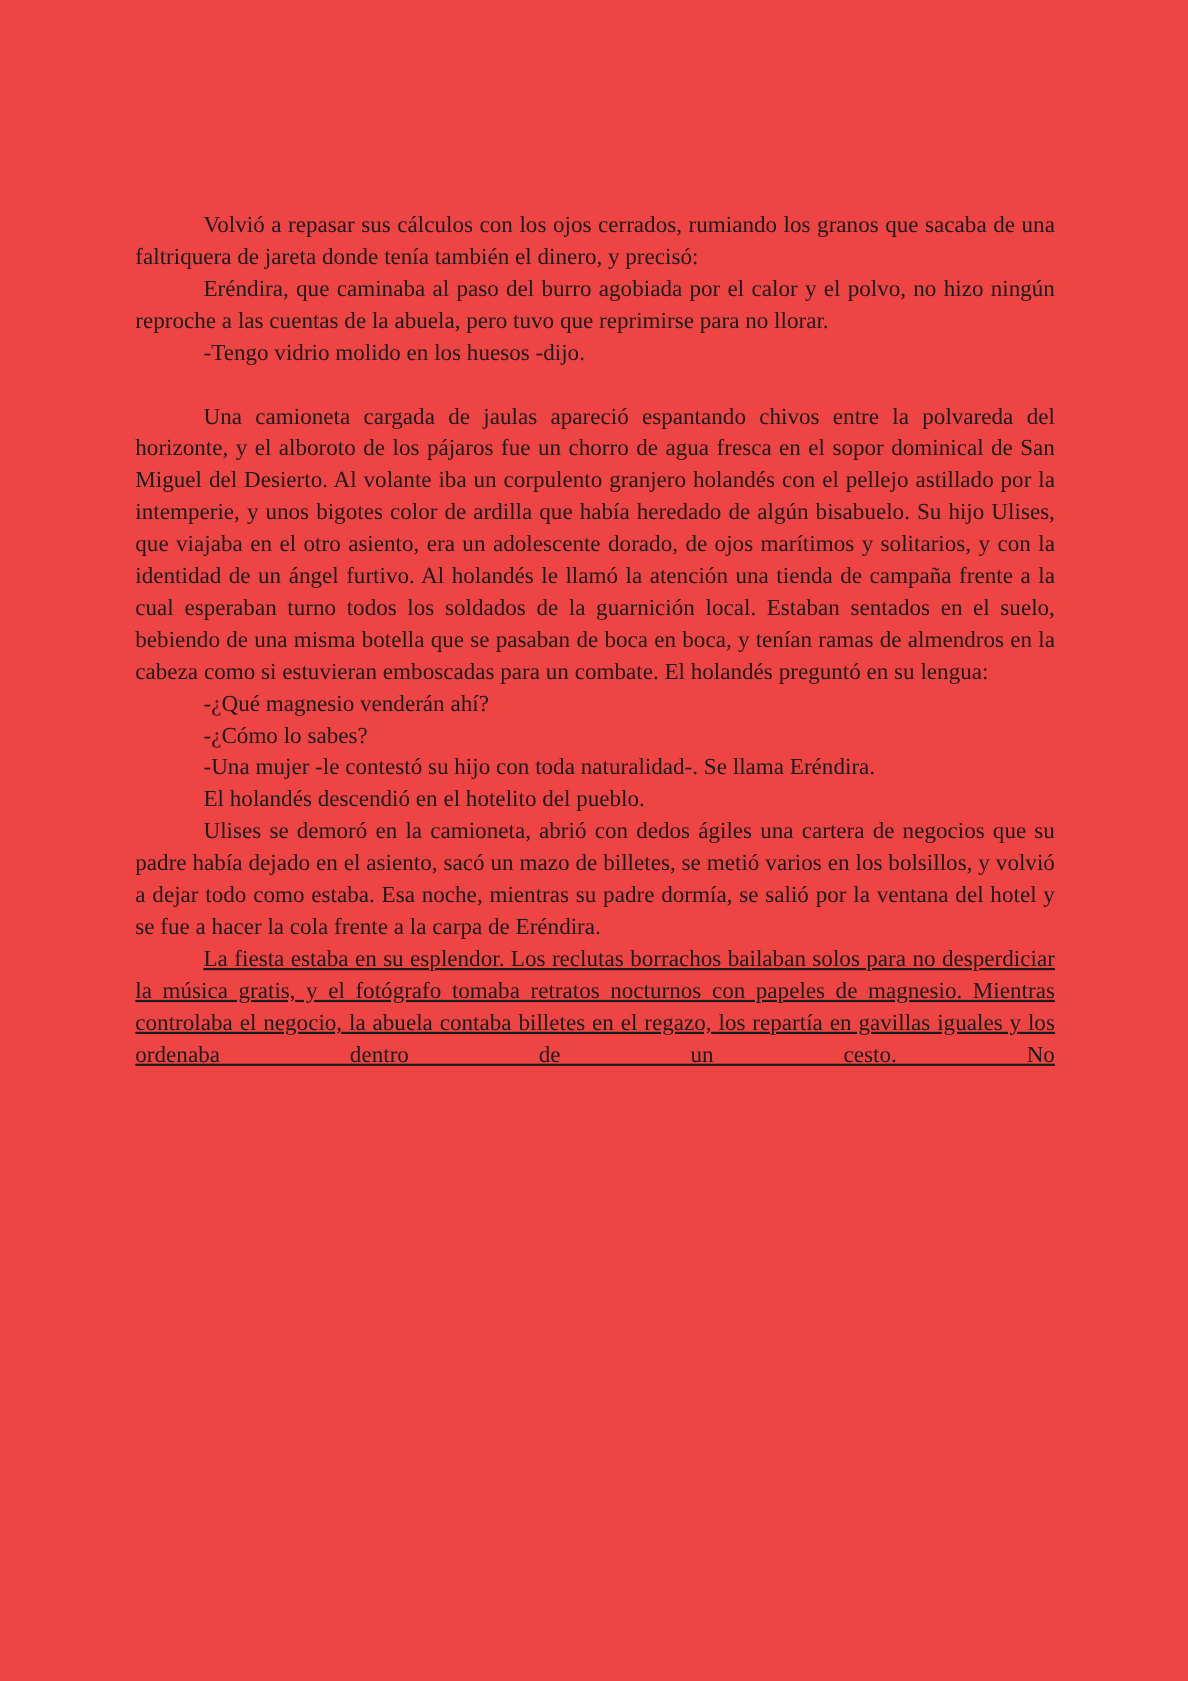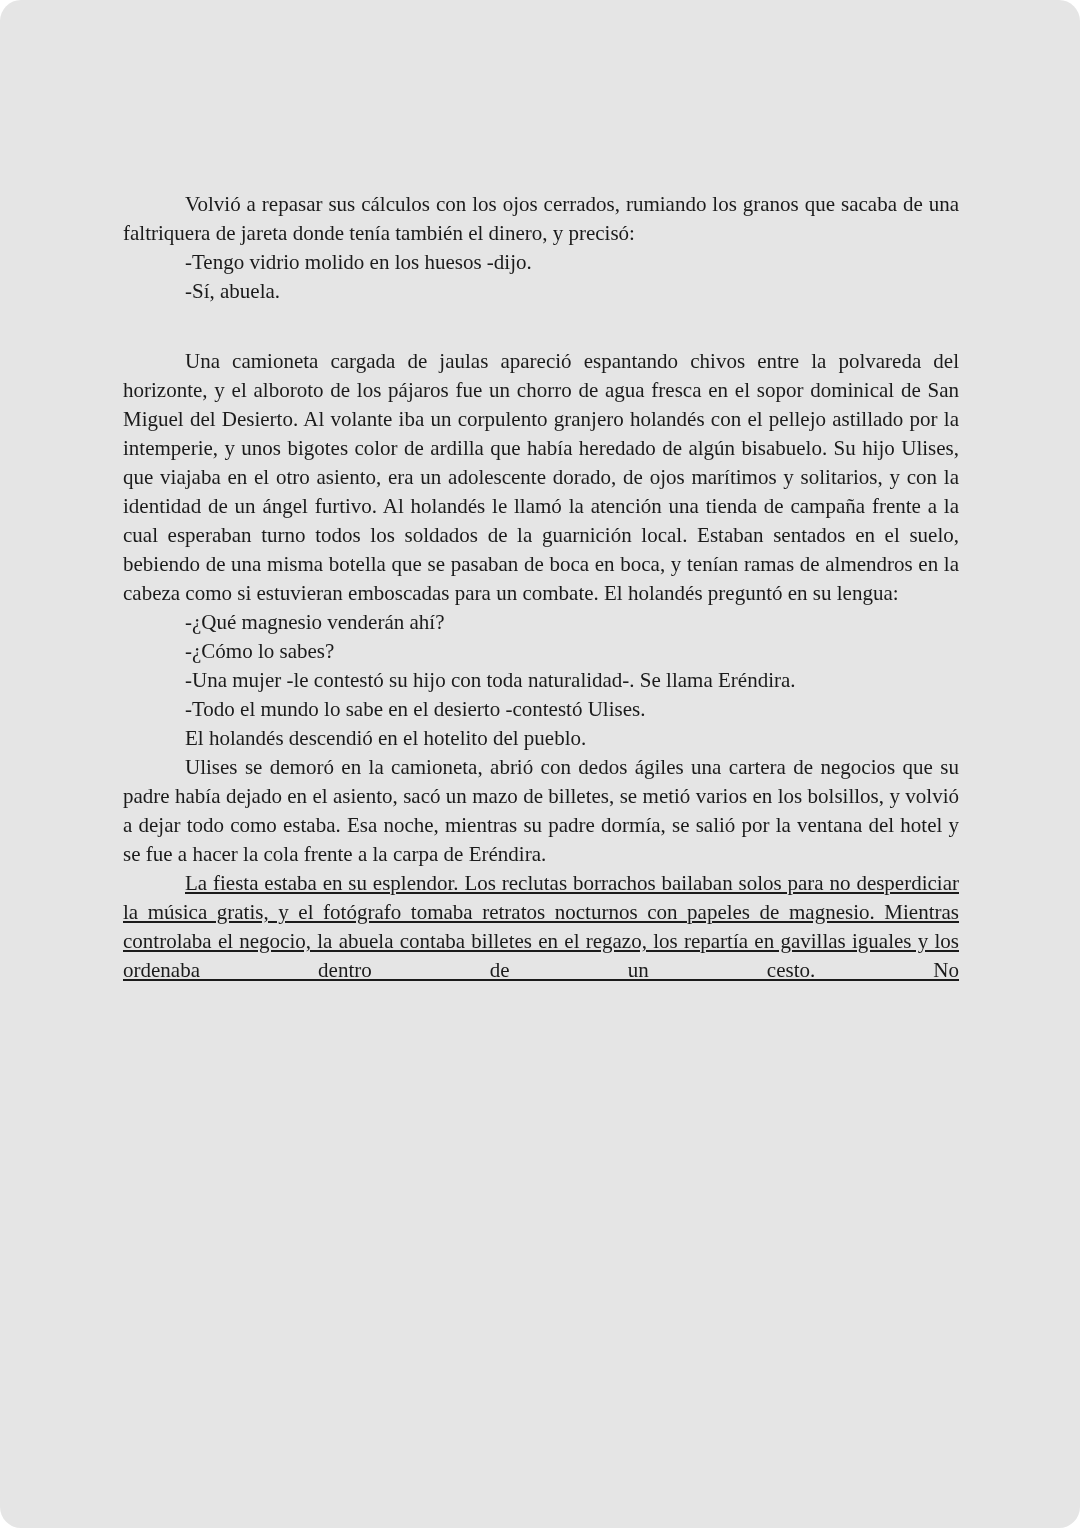--- a/index.html
+++ b/index.html
@@ -24,37 +24,36 @@
     line-height: 29px;
     color: #1b1b1b;
     text-align: justify;
   }
   .text-block p {
     margin: 0;
     padding: 0;
     text-indent: 62px;
   }
   .text-block p.section-break {
-    margin-top: 41px;
+    margin-top: 29px;
   }
   .text-block p.justify-last {
     text-align-last: justify;
     text-decoration: underline;
   }
 </style>
 </head>
 <body>
 
-<div class="page" style="background: #e5e5e5; border-radius: 21px;">
+<div class="page" style="background: #ef4444;">
   <div class="text-block" style="color: rgb(27, 27, 27);">
       <p>Volvió a repasar sus cálculos con los ojos cerrados, rumiando los granos que sacaba de una faltriquera de jareta donde tenía también el dinero, y precisó:</p>
+      <p>Eréndira, que caminaba al paso del burro agobiada por el calor y el polvo, no hizo ningún reproche a las cuentas de la abuela, pero tuvo que reprimirse para no llorar.</p>
       <p>-Tengo vidrio molido en los huesos -dijo.</p>
-      <p>-Sí, abuela.</p>
       <p class="section-break">Una camioneta cargada de jaulas apareció espantando chivos entre la polvareda del horizonte, y el alboroto de los pájaros fue un chorro de agua fresca en el sopor dominical de San Miguel del Desierto. Al volante iba un corpulento granjero holandés con el pellejo astillado por la intemperie, y unos bigotes color de ardilla que había heredado de algún bisabuelo. Su hijo Ulises, que viajaba en el otro asiento, era un adolescente dorado, de ojos marítimos y solitarios, y con la identidad de un ángel furtivo. Al holandés le llamó la atención una tienda de campaña frente a la cual esperaban turno todos los soldados de la guarnición local. Estaban sentados en el suelo, bebiendo de una misma botella que se pasaban de boca en boca, y tenían ramas de almendros en la cabeza como si estuvieran emboscadas para un combate. El holandés preguntó en su lengua:</p>
       <p>-¿Qué magnesio venderán ahí?</p>
       <p>-¿Cómo lo sabes?</p>
       <p>-Una mujer -le contestó su hijo con toda naturalidad-. Se llama Eréndira.</p>
-      <p>-Todo el mundo lo sabe en el desierto -contestó Ulises.</p>
       <p>El holandés descendió en el hotelito del pueblo.</p>
       <p>Ulises se demoró en la camioneta, abrió con dedos ágiles una cartera de negocios que su padre había dejado en el asiento, sacó un mazo de billetes, se metió varios en los bolsillos, y volvió a dejar todo como estaba. Esa noche, mientras su padre dormía, se salió por la ventana del hotel y se fue a hacer la cola frente a la carpa de Eréndira.</p>
       <p class="justify-last">La fiesta estaba en su esplendor. Los reclutas borrachos bailaban solos para no desperdiciar la música gratis, y el fotógrafo tomaba retratos nocturnos con papeles de magnesio. Mientras controlaba el negocio, la abuela contaba billetes en el regazo, los repartía en gavillas iguales y los ordenaba dentro de un cesto. No</p>
     </div>
 </div>
 
 </body></html>

